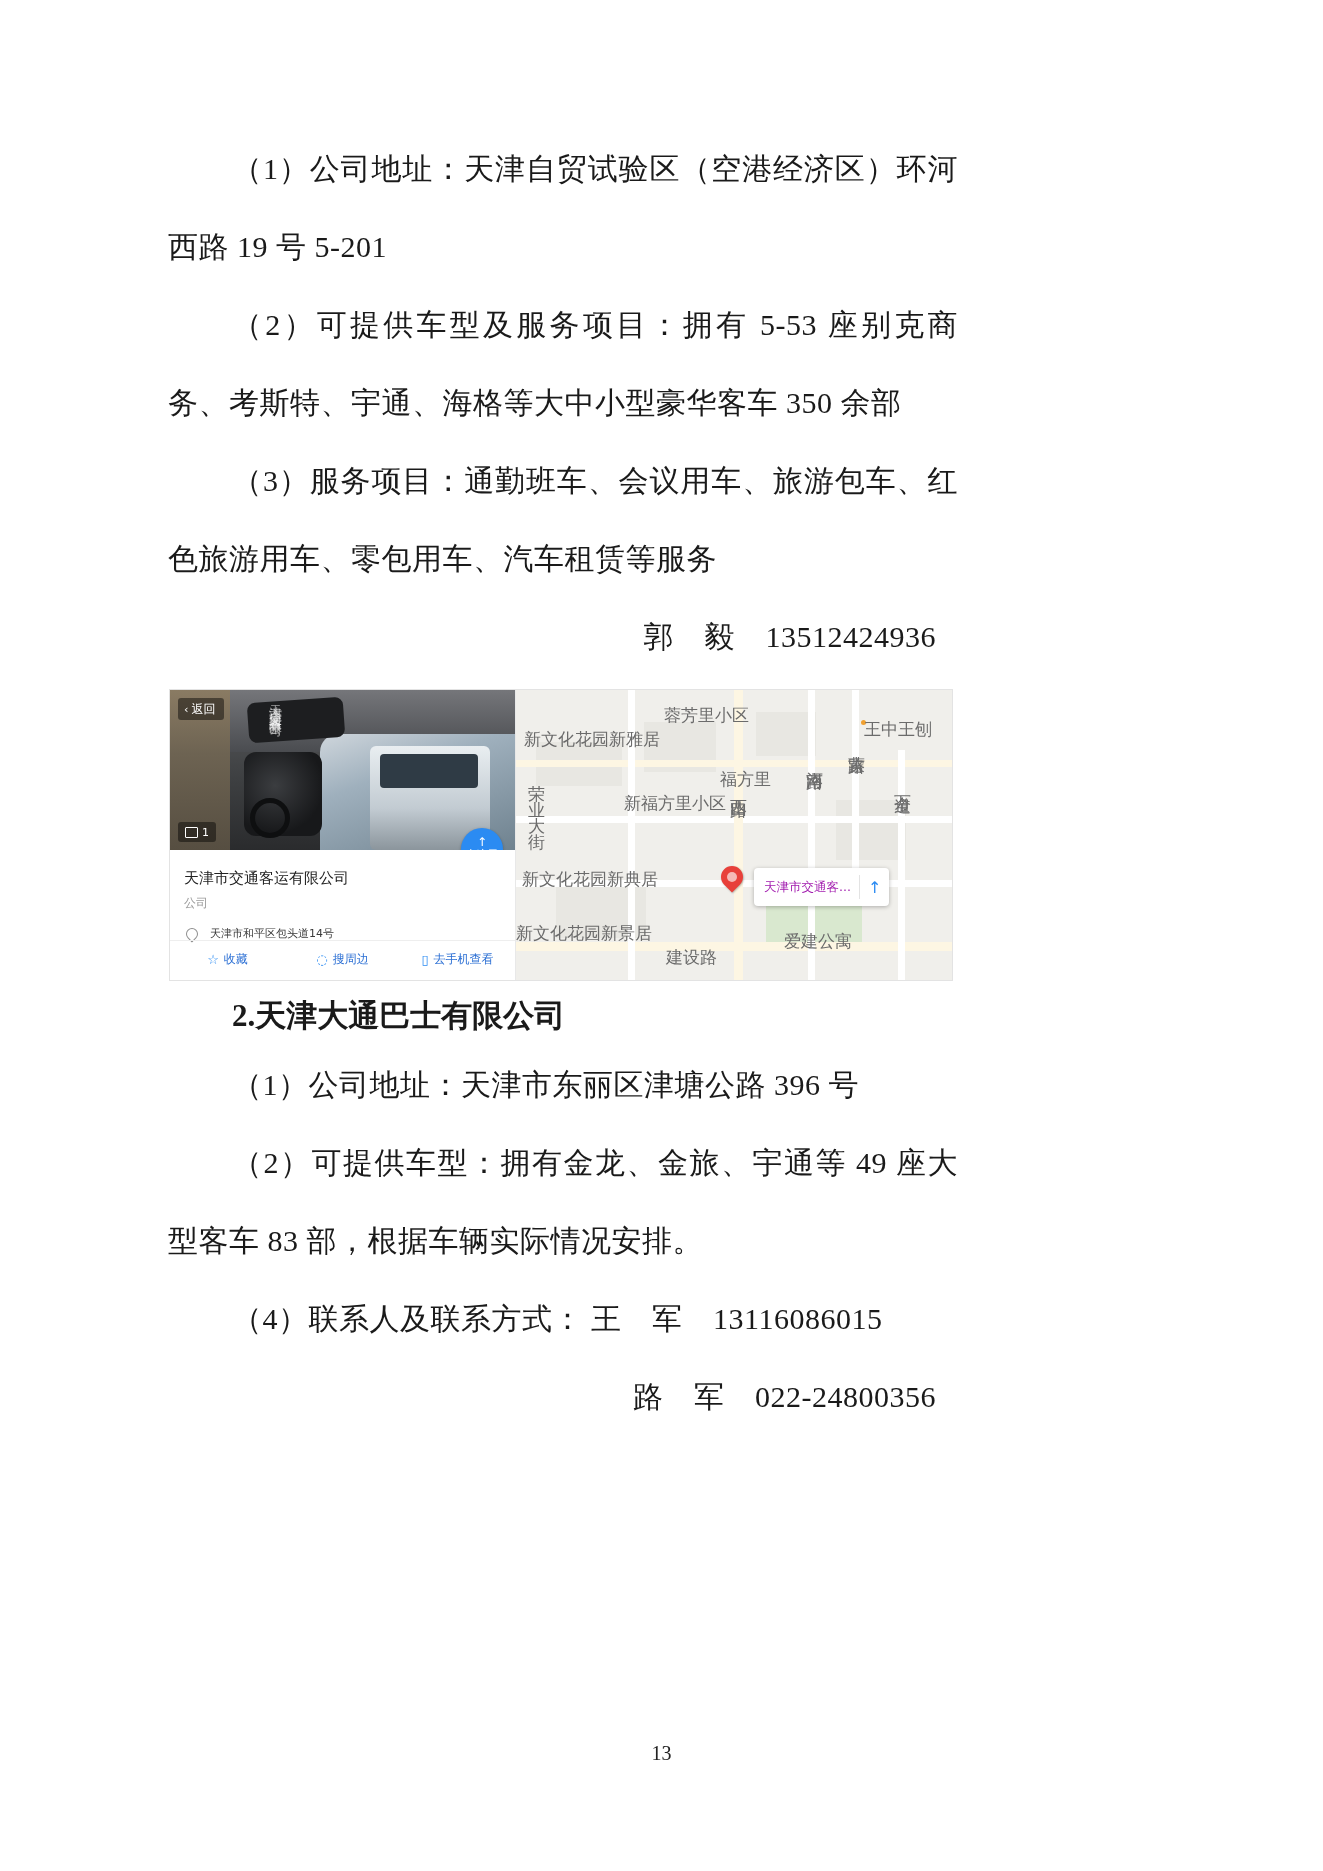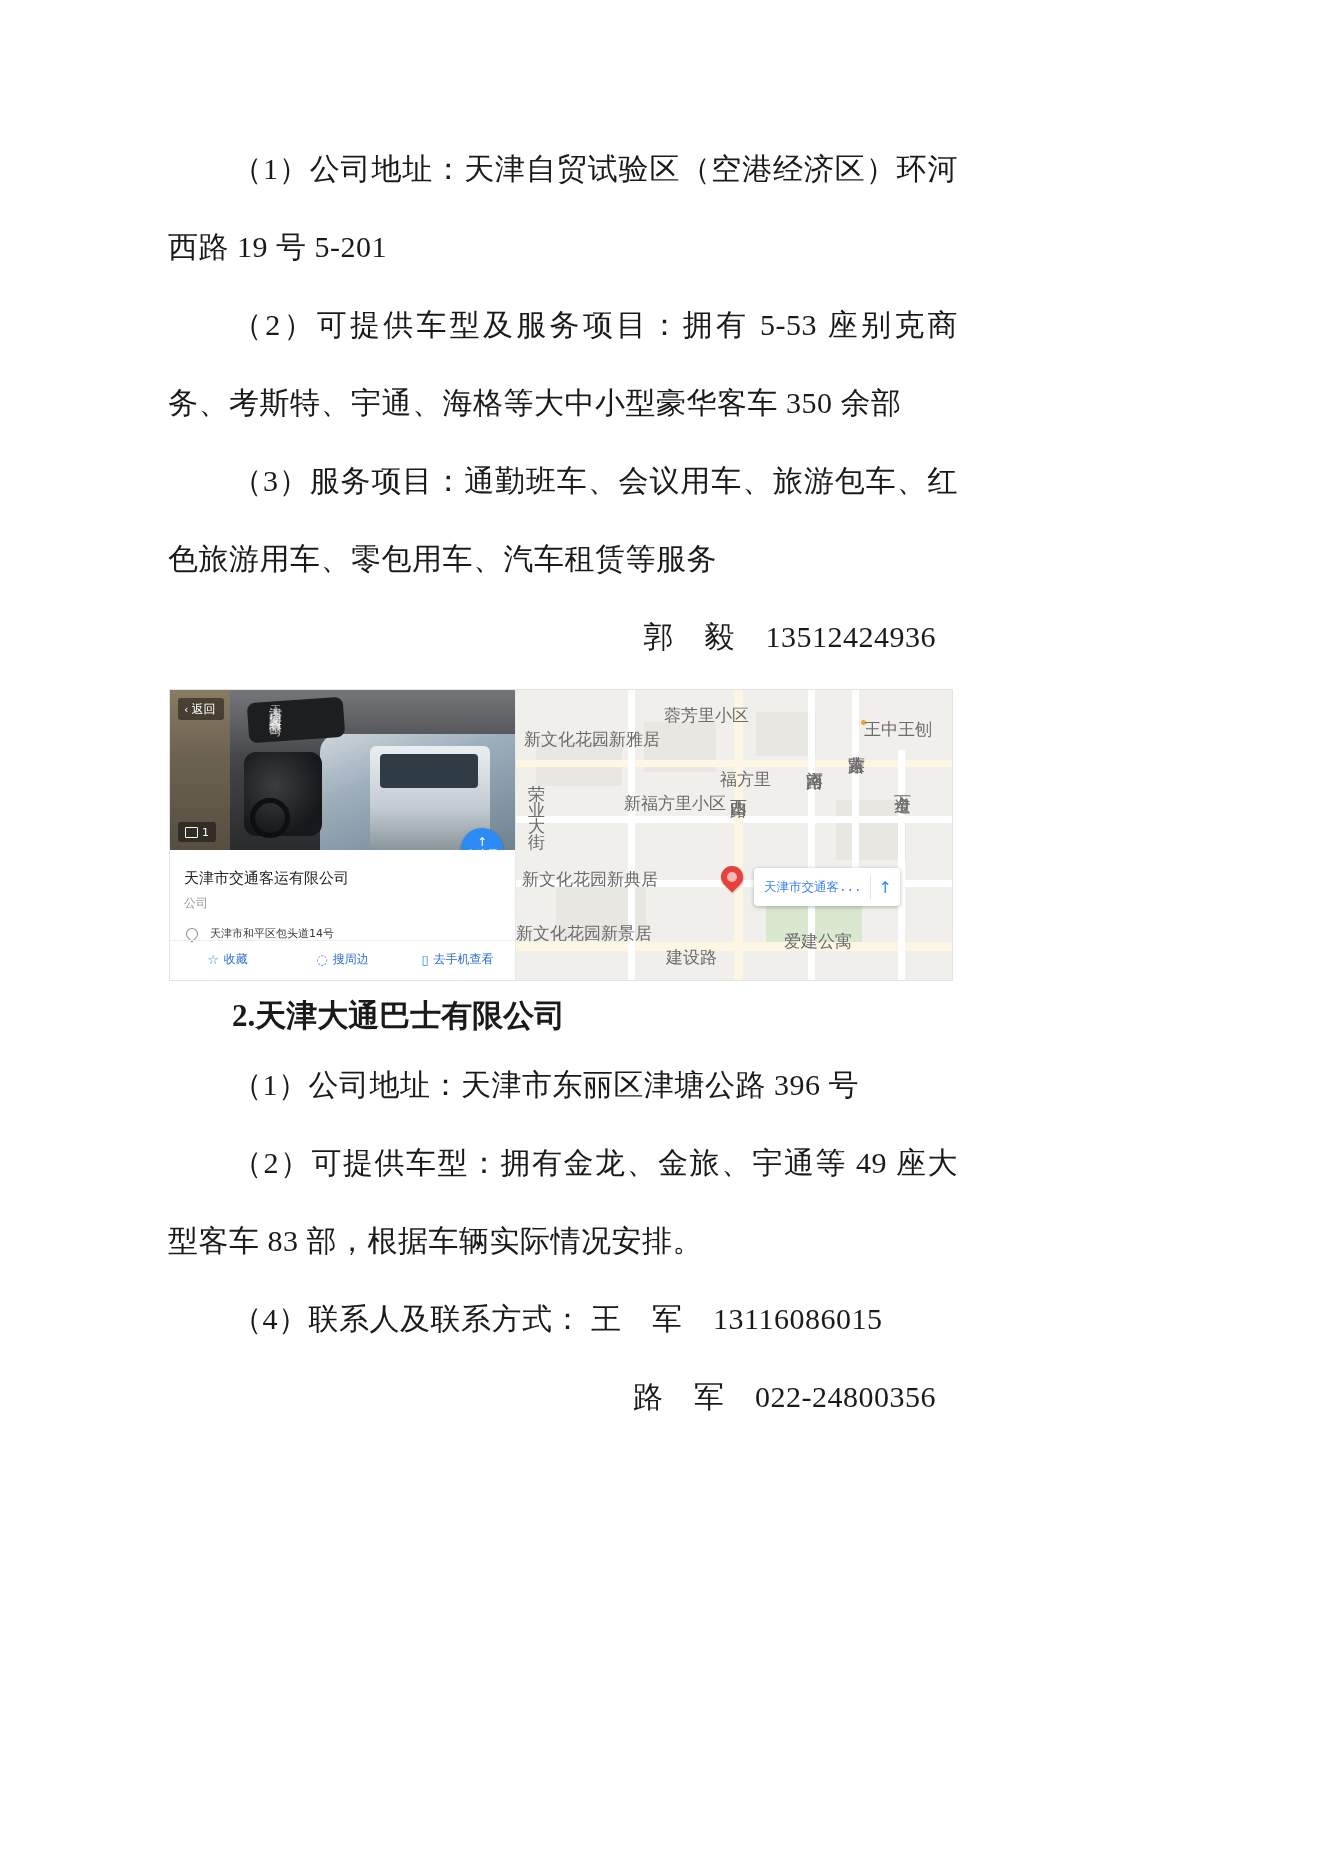--- a/index.html
+++ b/index.html
@@ -293,25 +293,24 @@
     height: 38px;
     display: flex;
     align-items: center;
     background: #fff;
     border-radius: 4px;
     box-shadow: 0 1px 4px rgba(0,0,0,0.28);
     padding: 0 4px 0 10px;
   }
   .callout .ctext {
     font-size: 12.5px;
-    color: #3b82f6;
+    color: #a21caf;
     max-width: 108px;
     overflow: hidden;
     white-space: nowrap;
-    font-family: Liberation Mono, monospace;
   }
   .callout .cdiv {
     width: 1px; height: 24px; background: #e3e3e3; margin: 0 8px;
   }
   .callout .cnav {
     color: #2b8bf2; font-size: 16px; padding-right: 4px;
   }
   .marker {
     position: absolute;
     left: 205px;
@@ -453,13 +452,14 @@
       </div>
     </div>
 
     <p class="heading">2.天津大通巴士有限公司</p>
     <p class="para indent">（1）公司地址：天津市东丽区津塘公路 396 号</p>
     <p class="para indent">（2）可提供车型：拥有金龙、金旅、宇通等 49 座大型客车 83 部，根据车辆实际情况安排。</p>
     <p class="para indent">（4）联系人及联系方式： 王　军　13116086015</p>
     <p class="para right-line">路　军　022-24800356</p>
   </div>
 
+  <div class="pagenum">13</div>
 </div>
 
 </body></html>

